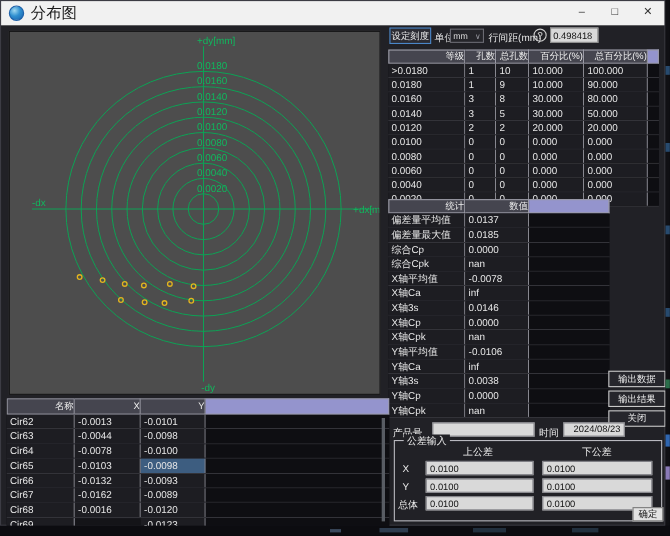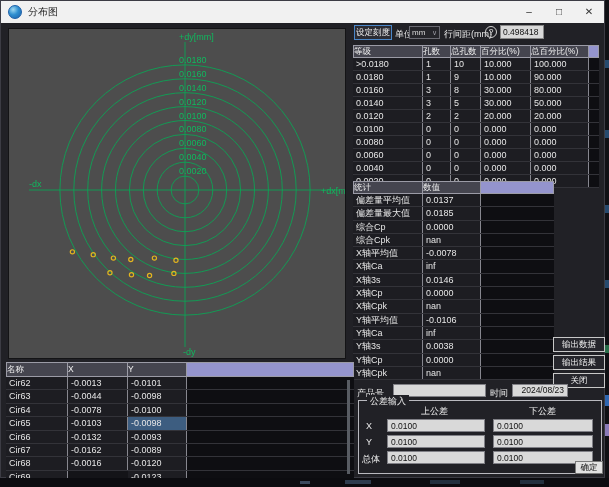--- a/index.html
+++ b/index.html
@@ -8,21 +8,21 @@
   #stage { position:relative; width:609px; height:487px; background:#0b0b0e; }
 
   
   #window { position:absolute; left:0; top:0; width:605px; height:478px;
             background:#212126; border:1px solid #3c3c44; }
   #titlebar { position:absolute; left:0; top:0; width:603px; height:22px;
               background:#f1f1f1; display:flex; align-items:center; }
   #app-icon { width:14px; height:14px; border-radius:50%; margin:0 6px 0 7px;
               background:radial-gradient(circle at 35% 30%, #9fd8f0 0%, #2f8fd0 45%, #1b5fa8 100%);
               border:1px solid #1b5fa8; }
-  #win-title { font-size:10px; color:#1a1a1a; }
+  #win-title { font-size:14px; color:#1a1a1a; }
   #win-btns { margin-left:auto; display:flex; align-items:center; height:22px; }
   .winbtn { width:30px; height:22px; text-align:center; line-height:22px;
             color:#333; font-size:10px; cursor:default; }
 
   
   #plot-panel { position:absolute; left:7px; top:27px; width:338px; height:331px;
                 background:#4d4d4d; border:1px solid #141416; overflow:hidden; }
   #plot-svg text { font-family:"Liberation Sans", sans-serif; }
 
   
@@ -38,21 +38,21 @@
                border:1px solid #d0d0d0; border-radius:50%; color:#d0d0d0;
                font-size:9px; text-align:center; line-height:11px; }
   #spacing-value { position:absolute; left:499px; top:24px; width:44px; height:14px;
                    background:#d9d9d9; border:1px solid #888; color:#111;
                    font-size:8.5px; line-height:12px; padding:0 2px; }
 
   
   .tbl { position:absolute; background:#141418; color:#e6e6e6; font-size:9px; }
   .tr { display:flex; }
   .th { background:#45454f; border:1px solid #9b9ba6; border-left:none;
-        text-align:left; height:13px; line-height:11px; font-size:8.5px;
+        text-align:right; height:13px; line-height:11px; font-size:8.5px;
         color:#f0f0f0; overflow:hidden; white-space:nowrap; }
   .tr.head .th:first-child { border-left:1px solid #9b9ba6; }
   .th.filler { background:#9494cd; }
   .td { border-right:1px solid #87878f; height:12px; line-height:12px;
         padding:0 3px; white-space:nowrap; overflow:hidden; background:#1d1d22; }
   .td.trail { background:#0e0e12; border-right:none; }
   .row { border-bottom:1px solid #333339; }
   .td.sel { background:#3d5d80; }
   #points-table .th { height:15px; line-height:13px; }
   #points-table .td { height:12.4px; line-height:12px; }

